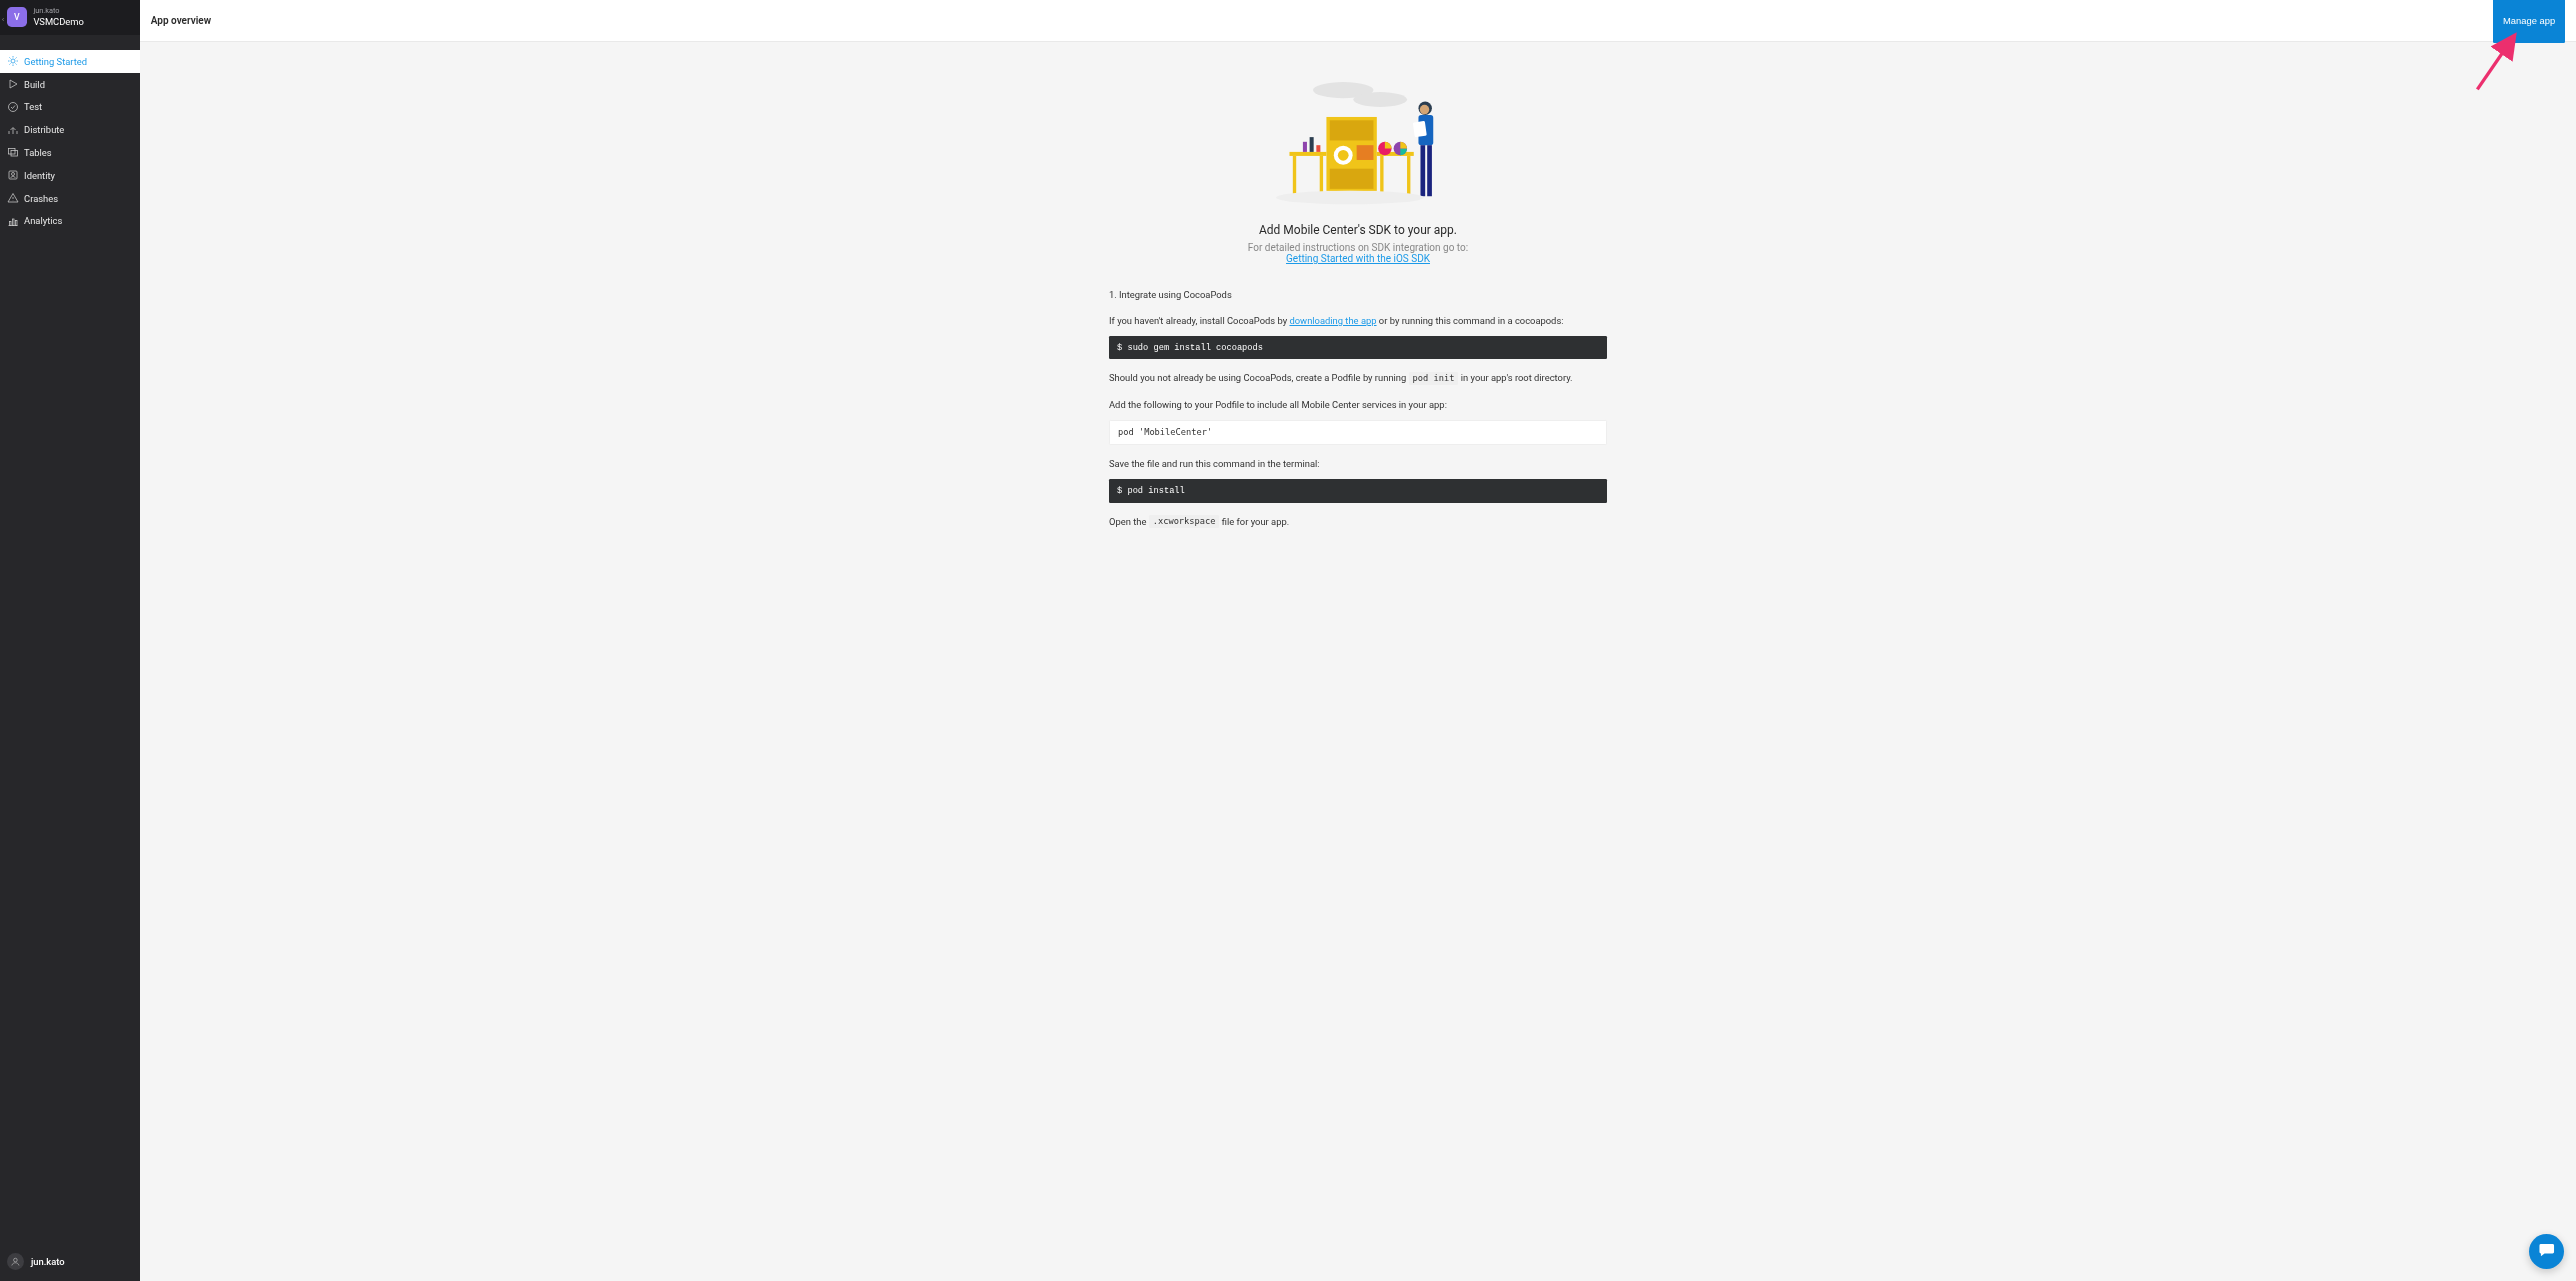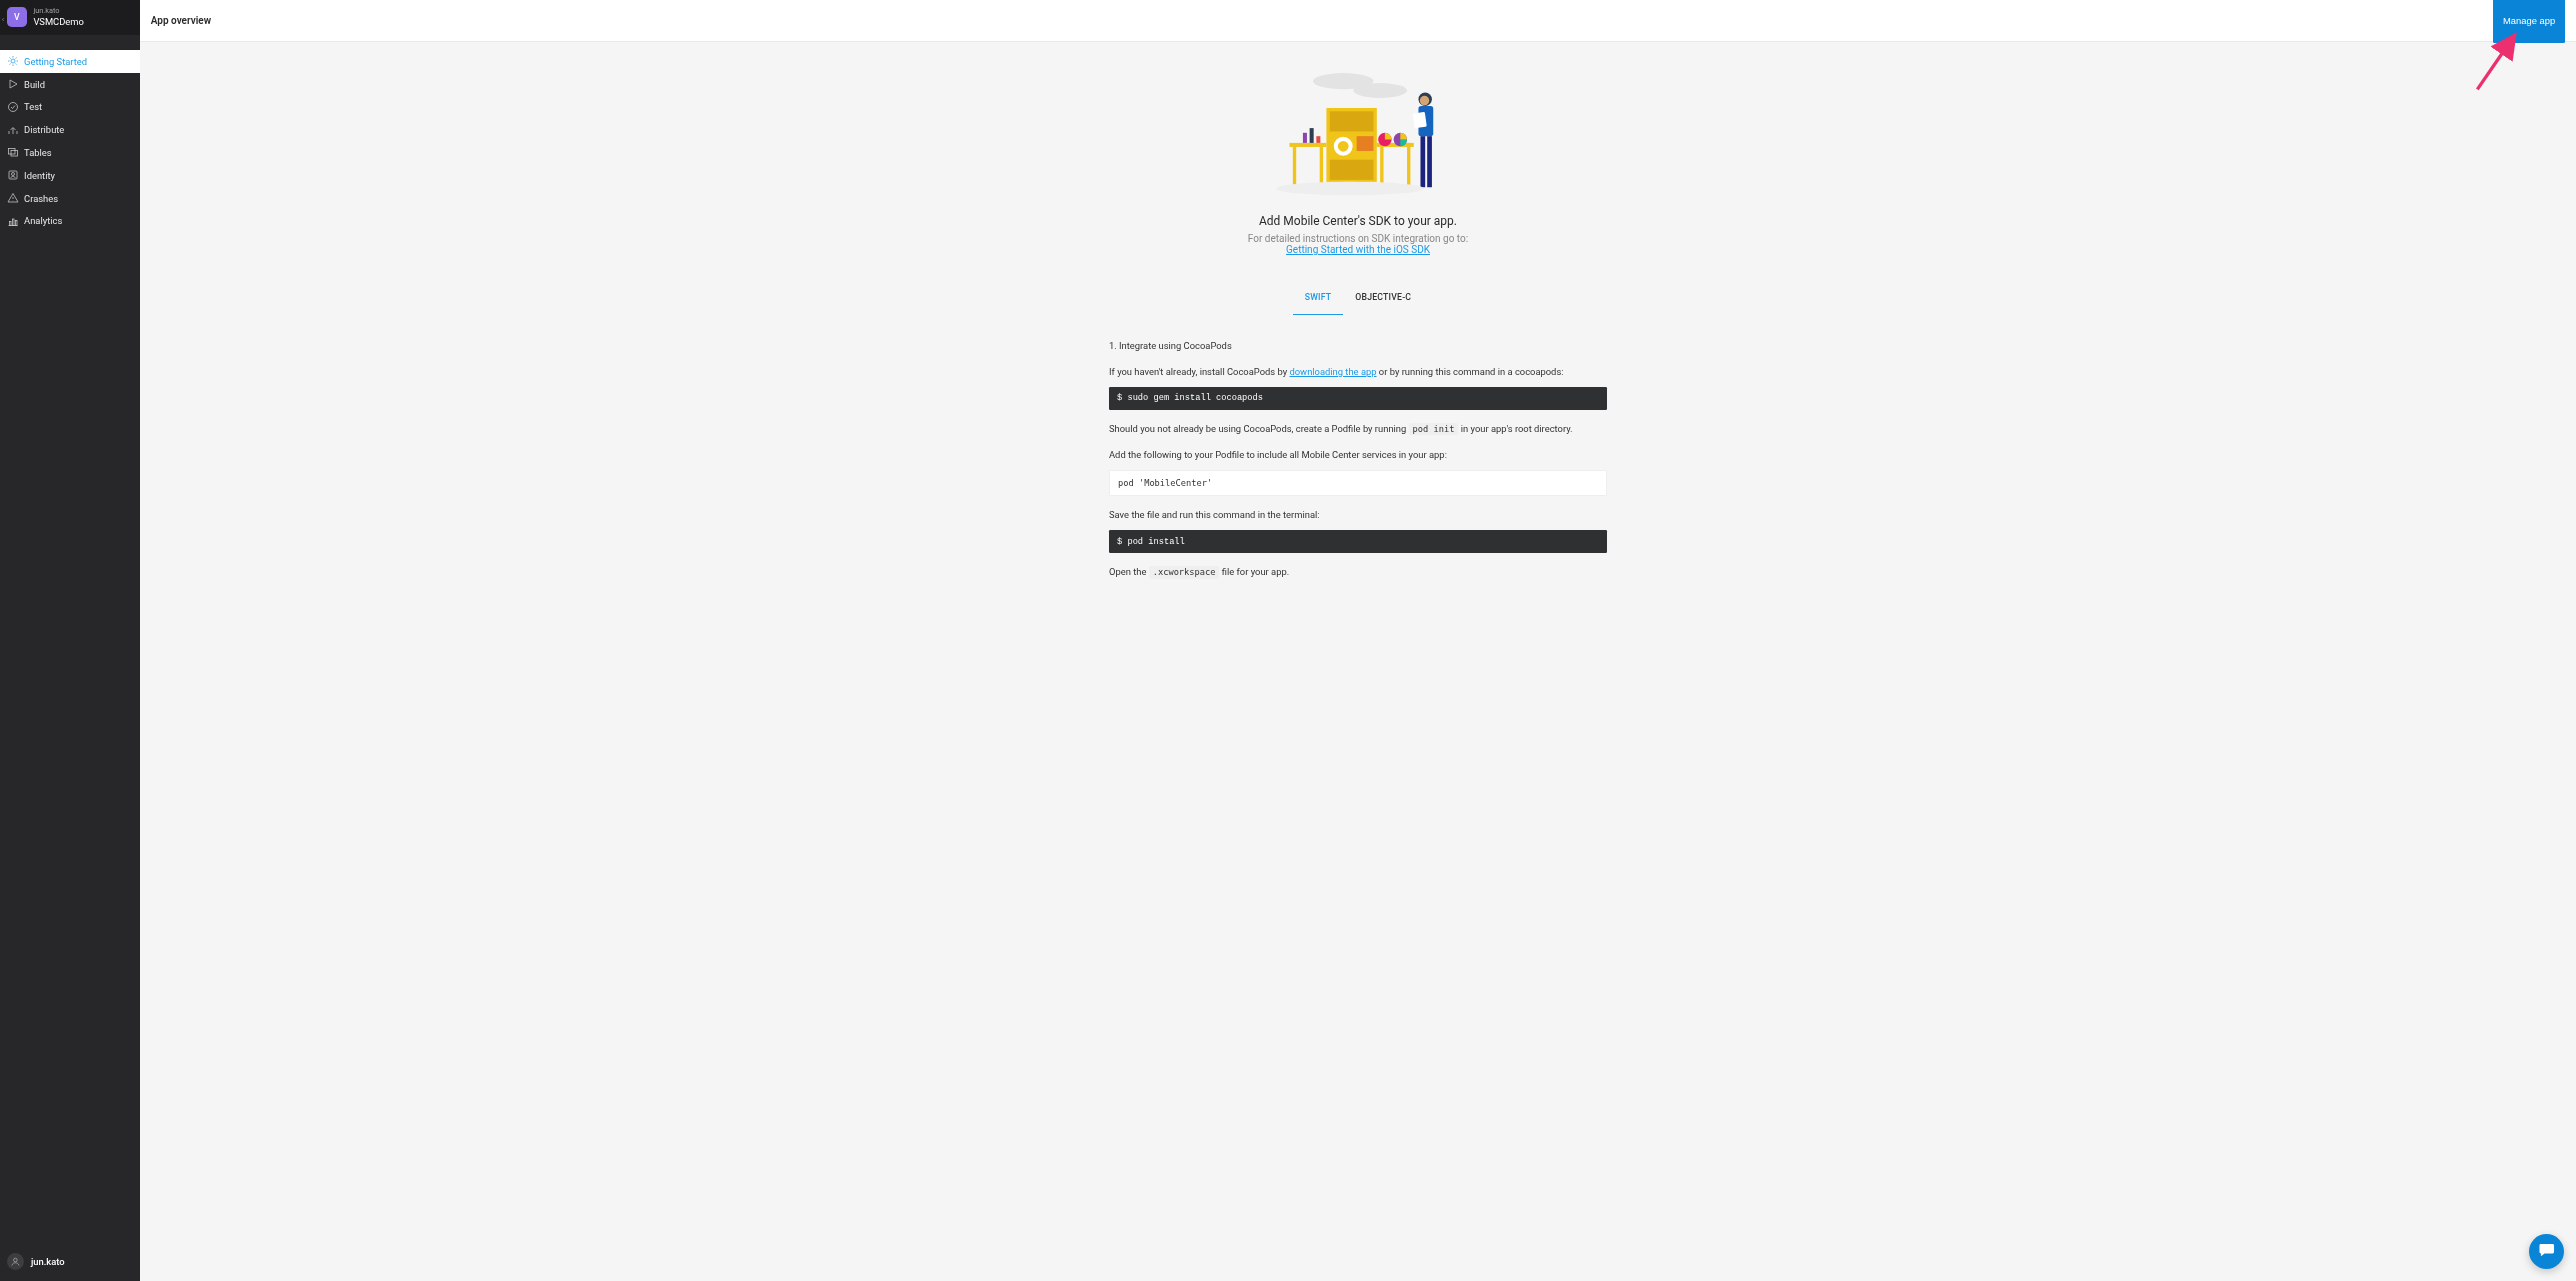--- a/index.html
+++ b/index.html
@@ -18,21 +18,21 @@
 .nav-item.active { background: #ffffff; color: #1c9ae8; }
 .nav-item .icon { width: 12px; height: 12px; margin-right: 5.4px; display: flex; align-items: center; justify-content: center; flex-shrink: 0; }
 .nav-item svg { width: 12px; height: 12px; }
 .spacer { flex: 1; }
 .user-footer { display: flex; align-items: center; padding: 8px 6.7px 10.8px; }
 .avatar { width: 17.5px; height: 17.5px; border-radius: 50%; background: #3d3d41; display: flex; align-items: center; justify-content: center; margin-right: 6.7px; }
 .avatar svg { width: 10.8px; height: 10.8px; }
 .user-footer .uname { font-size: 9.4px; color: #fff; font-weight: 500; }
 
 
-.main { flex: 1; display: flex; flex-direction: column; min-width: 0; min-height: 0; }
+.main { flex: 1; display: flex; flex-direction: column; min-width: 0; min-height: 0; gap: 9px; }
 .topbar { height: 42px; background: #fff; display: flex; align-items: center; padding: 0 10.8px 0 10.8px; border-bottom: 0.7px solid #e9e9e9; flex-shrink: 0; }
 .topbar h1 { font-size: 10px; font-weight: 600; color: #2a2a2a; }
 .topbar .flex { flex: 1; }
 .manage-btn { background: #0a84d6; color: #fff; border: none; padding: 17px 10px; font-size: 9.4px; font-weight: 500; border-radius: 1.3px; cursor: pointer; }
 
 .content-scroll { flex: 1; overflow-y: auto; }
 .content { max-width: 525px; margin: 0 auto; padding: 27px 13.5px 40px; }
 .hero { text-align: center; }
 .illus { width: 164px; height: 131px; margin: 0 auto 13.5px; position: relative; }
 .illus svg { width: 100%; height: 100%; }
@@ -234,24 +234,20 @@
             <ellipse cx="110" cy="178" rx="110" ry="10" fill="#eee"></ellipse>
           </svg>
         </div>
         <h2>Add Mobile Center's SDK to your app.</h2>
         <div class="sub">
           <span>For detailed instructions on SDK integration go to:</span><br>
           <a href="#">Getting Started with the iOS SDK</a>
         </div>
       </div>
 
-      <div class="tabs">
-        <div class="tab active">SWIFT</div>
-        <div class="tab">OBJECTIVE-C</div>
-      </div>
 
       <div class="steps">
         <div class="step-head">1. Integrate using CocoaPods</div>
 
         <p>
           <span>If you haven't already, install CocoaPods by </span><a href="#">downloading the app</a><span> or by running this command in a cocoapods:</span>
         </p>
         <div class="code-dark">$ sudo gem install cocoapods</div>
 
         <p>

